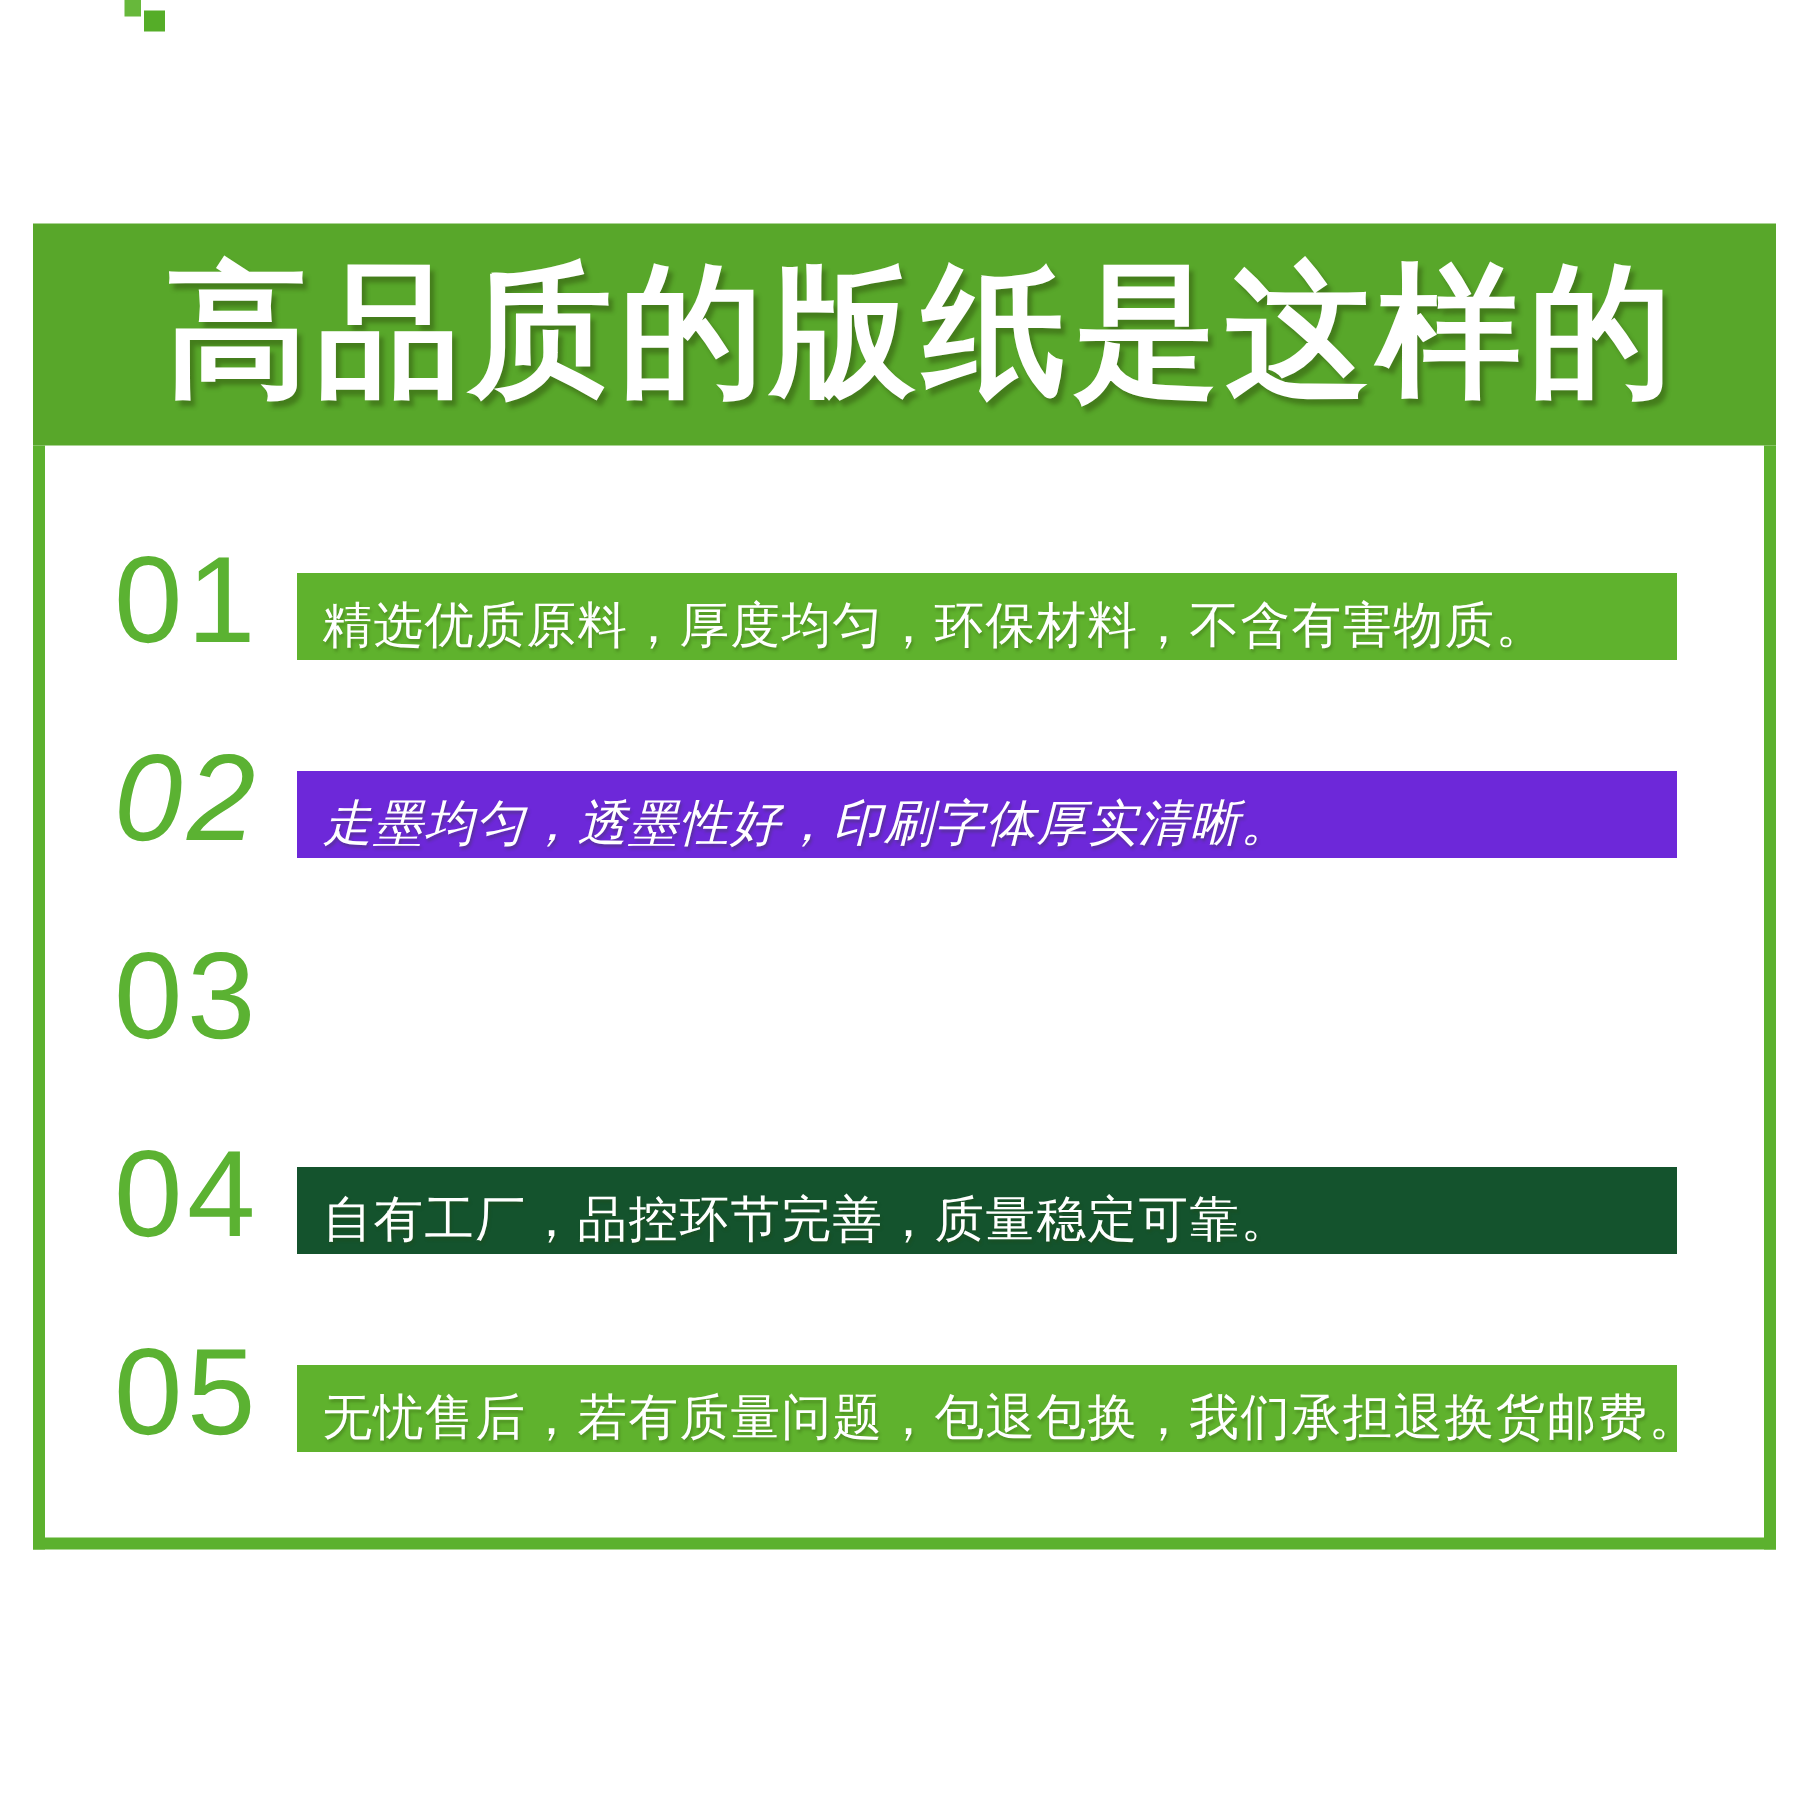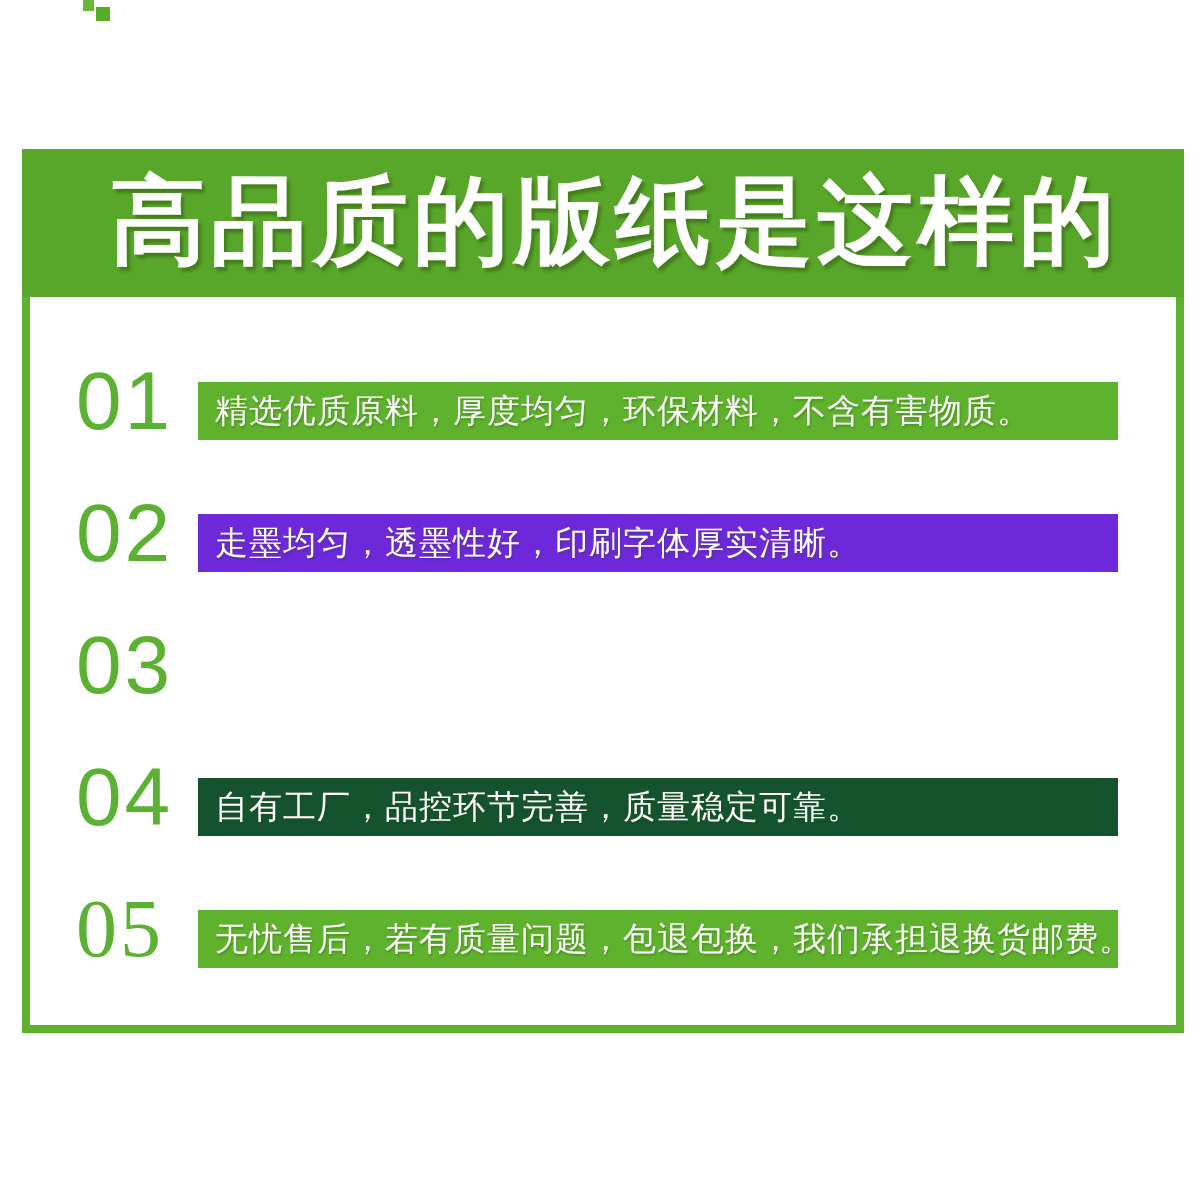--- a/index.html
+++ b/index.html
@@ -60,21 +60,21 @@
     letter-spacing: 3px;
     font-weight: 400;
   }
   .row .bar {
     position: absolute;
     left: 198px;
     top: 20px;
     width: 920px;
     height: 58px;
     display: flex;
-    align-items: center;
+    align-items: flex-end;
     box-sizing: border-box;
     padding-left: 17px;
   }
   .row .bar .bar-text {
     color: #ffffff;
     font-size: 33px;
     font-weight: 500;
     letter-spacing: 1px;
     white-space: nowrap;
     text-shadow: 1px 2px 2px rgba(40, 70, 10, 0.3);
@@ -96,38 +96,38 @@
   <div class="frame-right" style="background: rgb(92, 177, 46);"></div>
   <div class="frame-bottom" style="background: rgb(92, 177, 46);"></div>
 
   <div class="row" style="top:362px;">
     <div class="num" style="color: rgb(91, 178, 50);">01</div>
     <div class="bar" style="background: rgb(95, 178, 45);">
       <span class="bar-text">精选优质原料，厚度均匀，环保材料，不含有害物质。</span>
     </div>
   </div>
 
-  <div class="row" style="top:494px;">
+  <div class="row" style="top:494px;font-style:italic;">
     <div class="num" style="color: rgb(91, 178, 50);">02</div>
     <div class="bar" style="background: #6d28d9;">
       <span class="bar-text">走墨均匀，透墨性好，印刷字体厚实清晰。</span>
     </div>
   </div>
 
   <div class="row" style="top:626px;">
     <div class="num" style="color: rgb(91, 178, 50);">03</div>
   </div>
 
   <div class="row" style="top:758px;">
     <div class="num" style="color: rgb(91, 178, 50);">04</div>
     <div class="bar" style="background: #14532d;">
       <span class="bar-text">自有工厂，品控环节完善，质量稳定可靠。</span>
     </div>
   </div>
 
   <div class="row" style="top:890px;">
-    <div class="num" style="color: rgb(91, 178, 50); font-family: Liberation Serif, serif;">05</div>
+    <div class="num" style="color: rgb(91, 178, 50);">05</div>
     <div class="bar" style="background: rgb(95, 178, 45);">
       <span class="bar-text">无忧售后，若有质量问题，包退包换，我们承担退换货邮费。</span>
     </div>
   </div>
 
 </div>
 
 </body></html>

